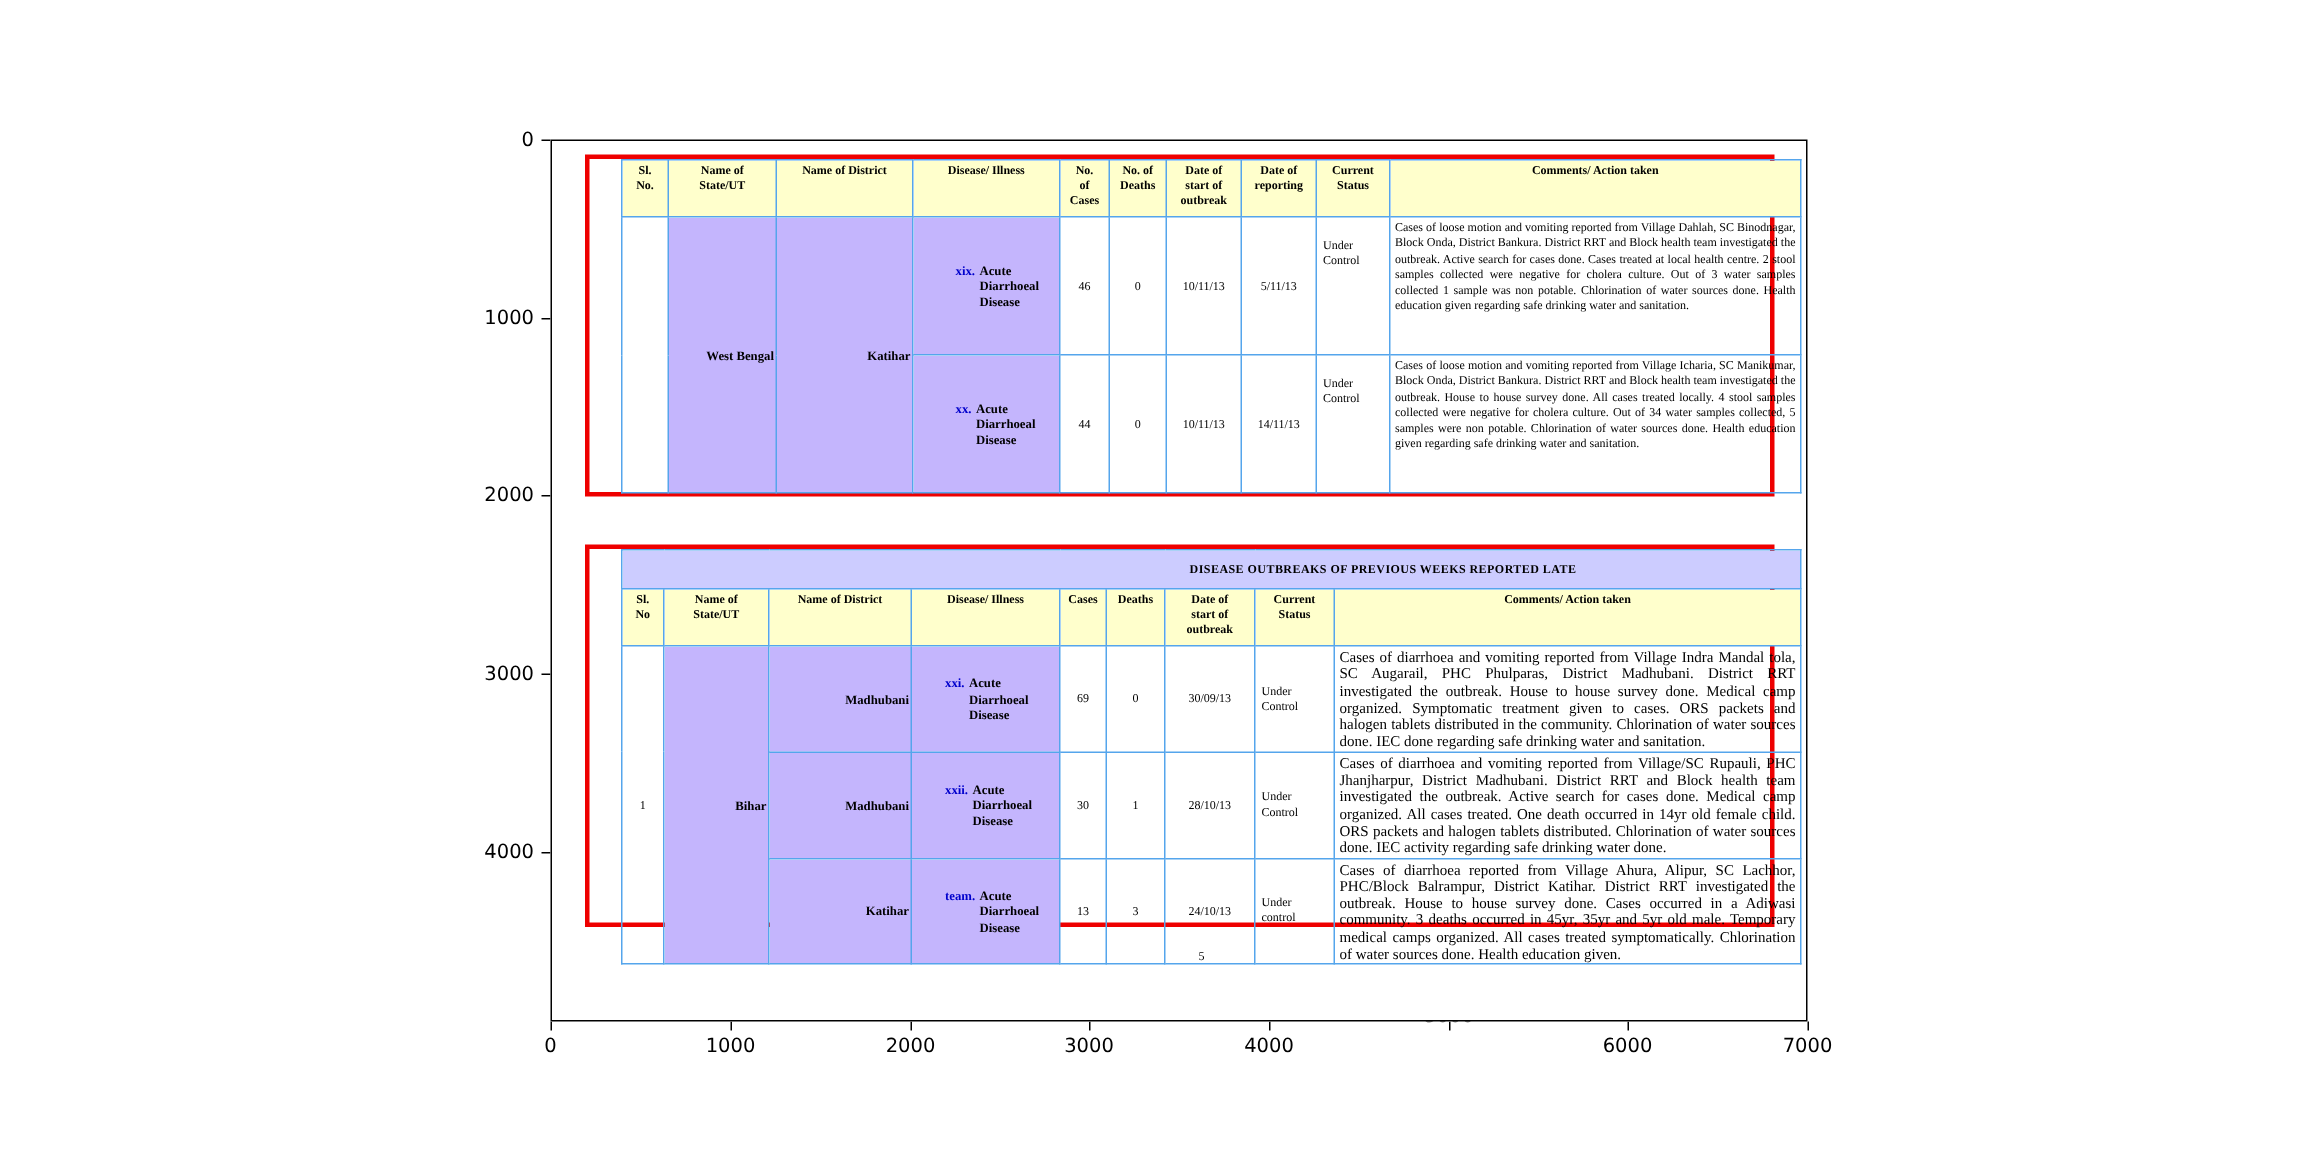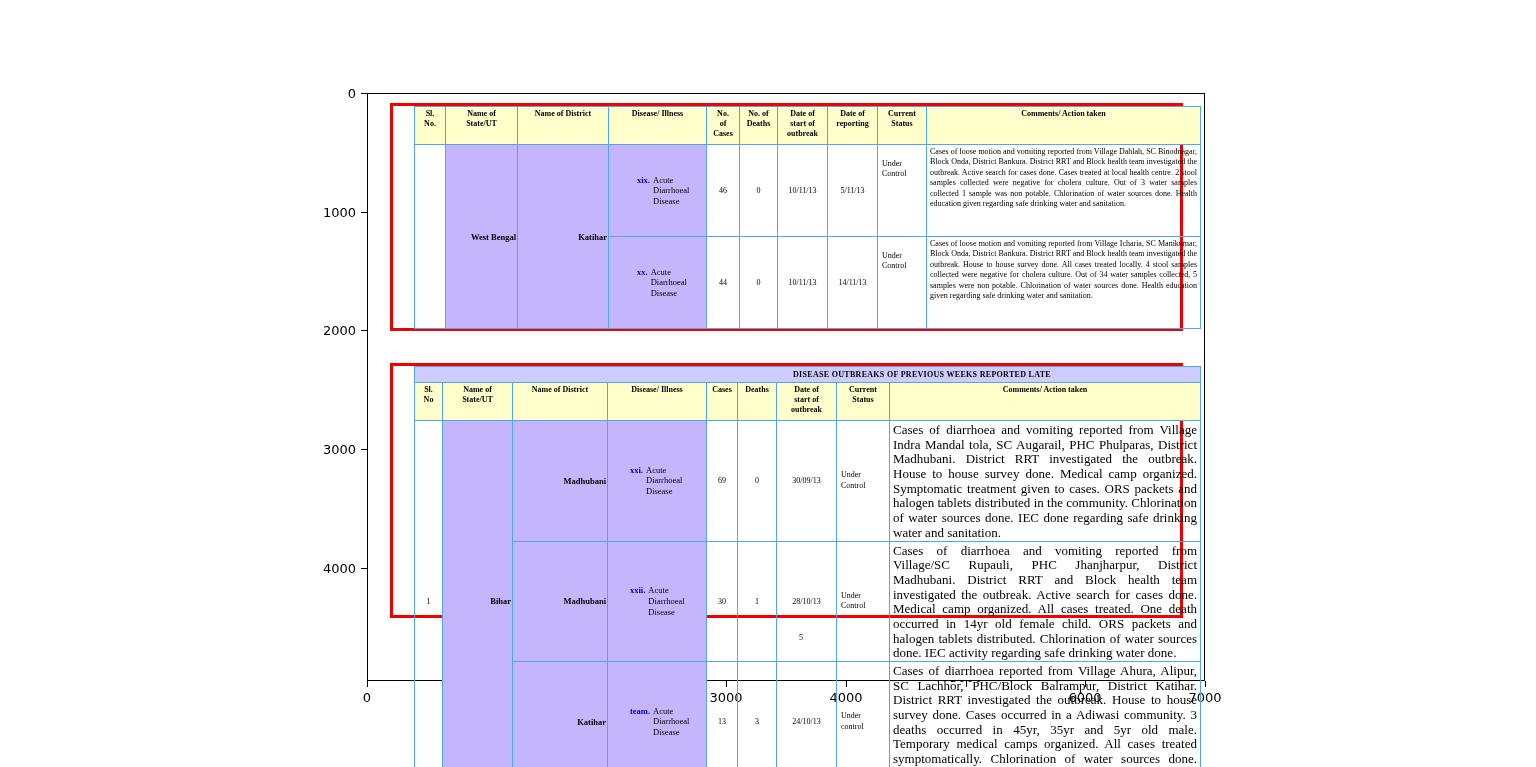--- a/index.html
+++ b/index.html
@@ -20,27 +20,27 @@
   table.doc td,table.doc th{border:1px solid #55a5ec;overflow:hidden;box-sizing:border-box;
         font-family:"Liberation Serif",serif;color:#000;}
   th.h{background:#ffffcc;font-weight:bold;font-size:8px;line-height:1.25;text-align:center;
         vertical-align:top;padding-top:2px;white-space:pre-line;}
   td.cyan{background:#c4b5fd;}
   td.state,td.district{font-weight:bold;font-size:8.5px;text-align:right;vertical-align:middle;}
   td.disease{vertical-align:middle;}
   .dflex{display:flex;align-items:flex-start;}
   .num{color:#0000cc;font-weight:bold;font-size:8.5px;margin-right:3px;white-space:nowrap;}
   .num.u{}
-  .dname{font-weight:normal;font-size:8.5px;width:44px;line-height:1.25;}
+  .dname{font-weight:bold;font-size:8.5px;width:44px;line-height:1.25;}
   td.val{font-size:8px;text-align:center;vertical-align:middle;}
   td.status{font-size:8px;vertical-align:middle;padding:2px 4px;line-height:1.3;}
   td.status.top{vertical-align:top;padding-top:14px;}
   td.comments{font-size:8px;line-height:1.3;text-align:justify;vertical-align:top;
         padding:2px 3px 0 3px;}
-  td.comments.tight{font-size:13px;line-height:1.13;}
+  td.comments.tight{font-size:10px;line-height:1.13;}
   td.banner{background:#ccccff;color:#00008b;font-weight:bold;font-size:8px;
         text-align:center;padding-left:230px;letter-spacing:.3px;vertical-align:middle;}
   td.empty{background:#ffffff;}
   td.slno{font-size:8px;text-align:center;vertical-align:middle;}
   .pageno{position:absolute;font-size:8px;color:#000;}
 </style>
 </head>
 <body>
 
 <div class="stage">
@@ -153,21 +153,21 @@
           <col style="width:70px">
           <col style="width:95px">
         <col style="width:99px">
           <col style="width:31px">
           <col style="width:39px">
         <col style="width:60px">
           <col style="width:53px">
           <col>
       </colgroup>
       <tbody>
-          <tr style="height:16px;">
+          <tr style="height:26px;">
         <td class="banner" colspan="9">DISEASE OUTBREAKS OF PREVIOUS WEEKS REPORTED LATE</td>
       </tr>
       <tr style="height:38px;">
         <th class="h">Sl.
 No</th>
         <th class="h">Name of
 State/UT</th>
         <th class="h">Name of District</th>
         <th class="h">Disease/ Illness</th>
         <th class="h">Cases</th>

